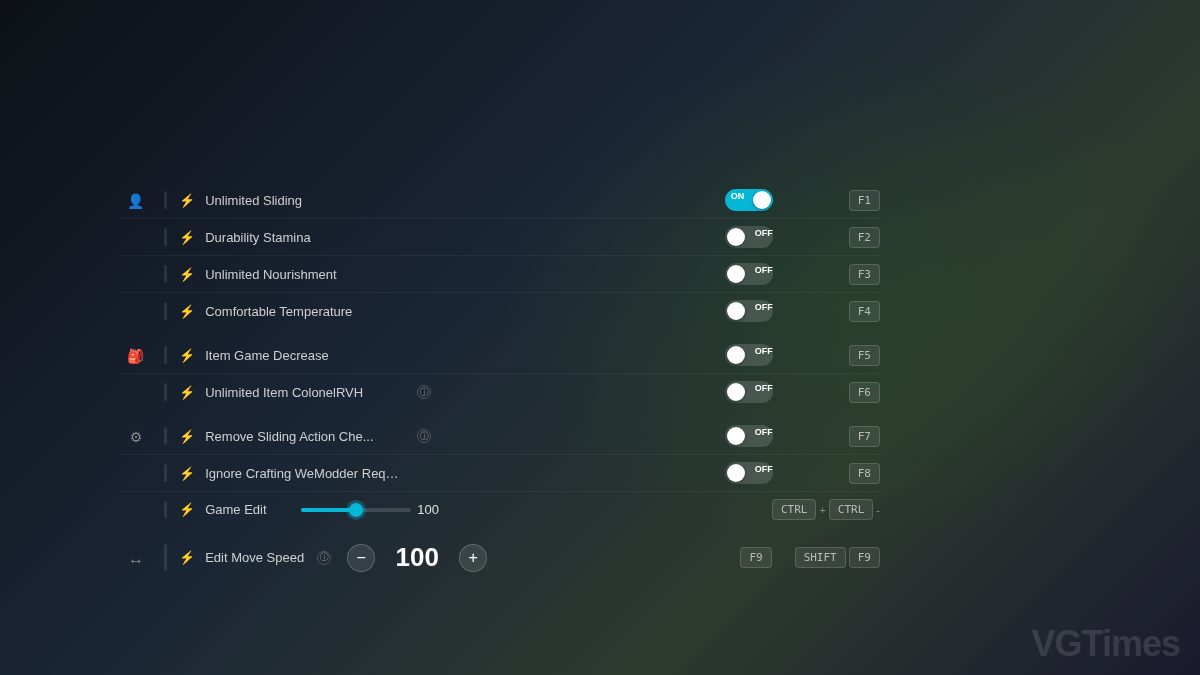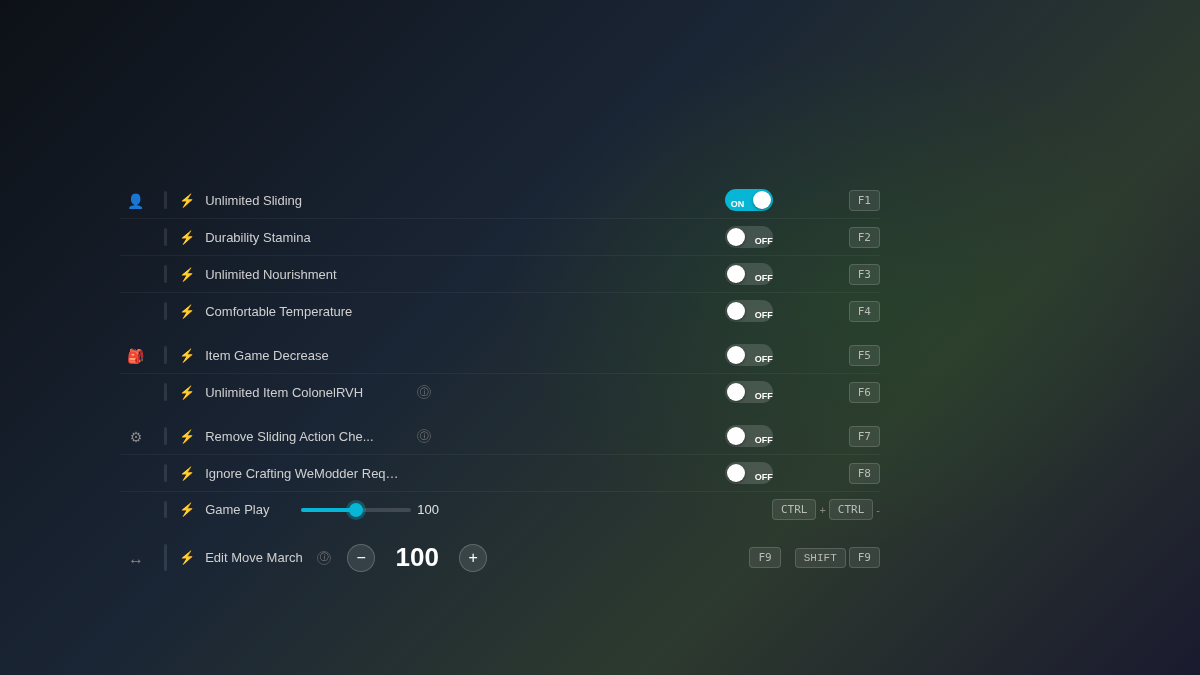--- a/index.html
+++ b/index.html
@@ -342,21 +342,21 @@
       color: #888;
       margin-left: 4px;
       flex-shrink: 0;
     }
 
     .toggle {
       width: 48px;
       height: 22px;
       border-radius: 11px;
       display: flex;
-      align-items: flex-end;
+      align-items: flex-start;
       padding: 2px;
       cursor: pointer;
       flex-shrink: 0;
       position: relative;
       text-decoration: underline;
     }
     .toggle.on { background: #06b6d4; }
     .toggle.off { background: rgba(255,255,255,0.15); }
     .toggle-label {
       position: absolute;
@@ -744,21 +744,21 @@
                 <div class="toggle-knob"></div>
                 <span class="toggle-label">OFF</span>
               </div>
               <div style="width:60px;"></div>
               <div class="keybind">F8</div>
             </div>
             <div class="mod-row">
               <div class="section-icon"></div>
               <div class="section-bar"></div>
               <span class="lightning-icon">⚡</span>
-              <span class="mod-name" style="max-width:80px;">Game Play</span>
+              <span class="mod-name" style="max-width:80px;">Game Edit</span>
               <div style="flex:0 0 auto; display:flex; align-items:center; gap:6px; margin-left:8px;">
                 <div class="slider-container">
                   <div class="slider-track">
                     <div class="slider-fill" style="width:50%;"></div>
                     <div class="slider-thumb" style="left:50%;"></div>
                   </div>
                 </div>
                 <span class="slider-value">100</span>
               </div>
               <div style="flex:1"></div>
@@ -769,33 +769,33 @@
                 <span class="keybind-plus">-</span>
               </div>
             </div>
           </div>
 
           <div class="section-group">
             <div class="mod-row">
               <div class="section-icon" style="font-size:16px;">↔</div>
               <div class="section-bar"></div>
               <span class="lightning-icon">⚡</span>
-              <span class="mod-name" style="max-width:100px;">Edit Move March</span>
+              <span class="mod-name" style="max-width:100px;">Edit Move Speed</span>
               <span class="info-dot">ⓘ</span>
               <div style="flex:0 0 auto; margin-left:8px;">
                 <div class="stepper-container">
                   <div class="stepper-btn">−</div>
                   <span class="stepper-value">100</span>
                   <div class="stepper-btn">+</div>
                 </div>
               </div>
               <div style="flex:1"></div>
               <div class="keybind-group">
                 <div class="keybind">F9</div>
-                <div class="keybind" style="margin-left:11px;font-family:Liberation Mono, monospace;">SHIFT</div>
+                <div class="keybind" style="margin-left:20px;">SHIFT</div>
                 <div class="keybind">F9</div>
               </div>
             </div>
           </div>
         </div>
       </div>
 
       <div class="right-panel">
         <div class="right-panel-header">
           <span class="bookmark-icon">🔖</span>
@@ -820,13 +820,14 @@
           </div>
           <div class="desktop-shortcut">
             <span>Create desktop shortcut</span>
             <span>›</span>
           </div>
         </div>
       </div>
     </div>
   </div>
 
+  <div class="watermark">VGTimes</div>
 </div>
 
 </body></html>

